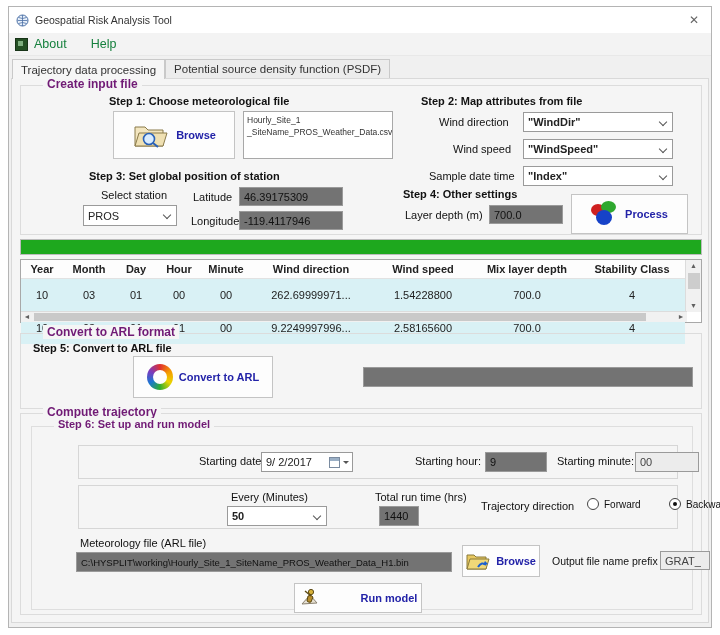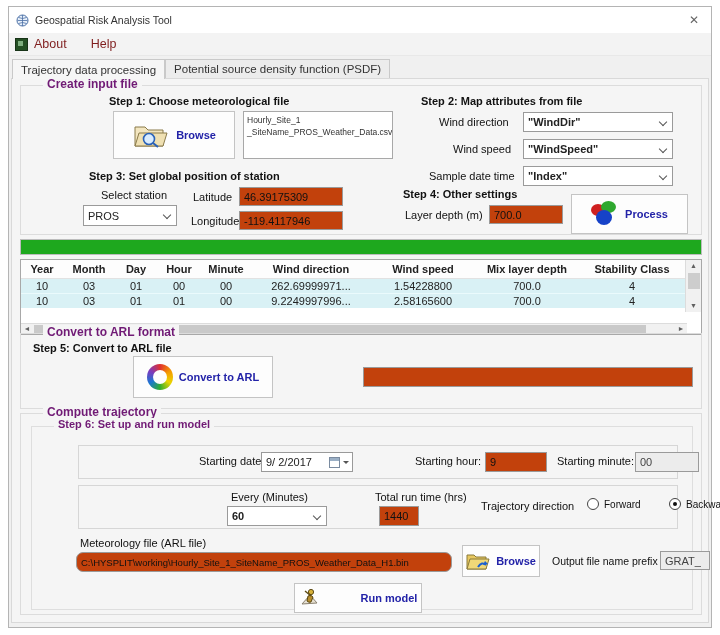--- a/index.html
+++ b/index.html
@@ -9,58 +9,58 @@
   
   .titlebar { position:relative; height:26px; background:#ffffff; display:flex; align-items:center; padding-left:7px; }
   .titlebar .app-ico { width:13px; height:13px; margin-right:6px; }
   .title-text { font-size:10.5px; color:#333; }
   .close-btn { position:absolute; right:0; top:0; width:34px; height:26px; display:flex; align-items:center; justify-content:center; font-size:12px; color:#666; cursor:default; }
 
   
   .menubar { height:23px; background:#f3f3f3; display:flex; align-items:center; padding-left:6px; border-bottom:1px solid #e8e8e8; }
   .menu-ico { width:13px; height:13px; background:#244f24; border:1px solid #173317; margin-right:4px; position:relative; }
   .menu-ico::after { content:""; position:absolute; left:2px; top:2px; width:5px; height:5px; background:#7fae7f; }
-  .menu-item { font-size:12.5px; color:#7f1d1d; padding:2px 10px 2px 2px; }
+  .menu-item { font-size:12.5px; color:#15803d; padding:2px 10px 2px 2px; }
   .menu-item + .menu-item { padding-left:14px; }
 
   
   .tabstrip { height:22px; display:flex; align-items:flex-end; padding-left:3px; position:relative; }
   .tab { font-size:11.5px; padding:3px 8px 3px 8px; border:1px solid #c9c9c9; border-bottom:none; background:#ececec; color:#333; white-space:nowrap; }
   .tab.active { background:#f6f6f6; position:relative; z-index:2; padding-top:4px; margin-bottom:-1px; }
 
   .content { position:absolute; left:2px; top:71px; width:698px; height:545px; background:#f5f5f5; border:1px solid #d9d9d9; }
 
   
   .group { position:absolute; border:1px solid #dcdcdc; }
   .group > .gtitle { position:absolute; top:-9px; left:22px; background:#f5f5f5; padding:0 4px; font-weight:bold; font-size:12px; color:#701a75; }
   .steplabel { font-weight:bold; font-size:11px; color:#111; position:absolute; }
 
   
   .btn { position:absolute; background:#fdfdfd; border:1px solid #c4c4c4; display:flex; align-items:center; justify-content:center; gap:6px; cursor:default; }
   .btn .blabel { font-weight:bold; color:#2323a8; font-size:11px; }
-  .tinput { position:absolute; border:1px solid #9a9a9a; background:#c2410c; font-family:"Liberation Sans", sans-serif; font-size:11px; padding:1px 4px; color:#111; }
+  .tinput { position:absolute; border:1px solid #9a9a9a; background:#737373; font-family:"Liberation Sans", sans-serif; font-size:11px; padding:1px 4px; color:#111; }
   .tinput.gray { background:#ececec; color:#444; }
   .lbl { position:absolute; font-size:11px; color:#111; white-space:nowrap; }
   .combo { position:absolute; border:1px solid #9a9a9a; background:#fff; font-size:11px; display:flex; align-items:center; padding-left:4px; }
   .combo .cval { flex:1; overflow:hidden; white-space:nowrap; }
   .combo .cval.bold { font-weight:bold; }
   .combo .chev { width:9px; height:9px; margin-right:4px; position:relative; flex:none; }
   .combo .chev::after { content:""; position:absolute; left:1px; top:1px; width:5px; height:5px; border-right:1px solid #555; border-bottom:1px solid #555; transform:rotate(45deg); }
 
   
   .filebox { position:absolute; background:#fff; border:1px solid #a8a8a8; font-size:8.5px; color:#333; padding:2px 3px; line-height:1.45; overflow:hidden; }
 
   
   .progress-track { position:absolute; left:8px; top:160px; width:682px; height:16px; border:1px solid #bcbcbc; background:#e6e6e6; }
   .progress-fill { height:100%; }
 
   
-  .dtable { position:absolute; left:8px; top:180px; width:682px; height:76px; background:#fff; border:1px solid #a8a8a8; }
+  .dtable { position:absolute; left:8px; top:180px; width:682px; height:64px; background:#fff; border:1px solid #a8a8a8; }
   .tgrid { display:grid; grid-template-columns:42px 52px 42px 44px 50px 120px 104px 104px 106px; }
-  .tgrid .cell { font-size:11px; text-align:center; padding:1px 0; overflow:hidden; white-space:nowrap; }
+  .tgrid .cell { font-size:11px; text-align:center; padding:10px 0; overflow:hidden; white-space:nowrap; }
   .thead .cell { font-weight:bold; background:#fdfdfd; border-bottom:1px solid #e2e2e2; padding:3px 0; }
   .trow .cell { background:#d9f1f5; }
   .trow + .trow .cell { border-top:1px solid #eafafc; }
   .vscroll { position:absolute; right:0; top:0; width:16px; height:52px; background:#f1f1f1; border-left:1px solid #dcdcdc; }
   .vscroll .arr { width:100%; height:12px; font-size:7px; color:#606060; text-align:center; line-height:12px; }
   .vscroll .thumb { position:absolute; top:13px; left:2px; width:12px; height:16px; background:#cdcdcd; }
   .vscroll .arr.down { position:absolute; bottom:0; }
   .hscroll { position:absolute; left:0; bottom:0; width:666px; height:11px; background:#f1f1f1; border-top:1px solid #dcdcdc; }
   .hscroll .arr { position:absolute; top:0; width:12px; height:10px; font-size:7px; color:#606060; text-align:center; line-height:10px; }
   .hscroll .arr.right { right:0; }
@@ -248,38 +248,38 @@
           </div>
           <span class="lbl" style="left:336px; top:9px;">Starting hour:</span>
           <input class="tinput" style="left: 406px; top: 6px; width: 62px; height: 20px;" value="9">
           <span class="lbl" style="left:478px; top:9px;">Starting minute:</span>
           <input class="tinput gray" style="left: 556px; top: 6px; width: 64px; height: 20px;" value="00">
         </div>
 
         <div class="group" style="left:46px; top:58px; width:600px; height:44px; border-color:#d6d6d6;">
           <span class="lbl" style="left:152px; top:5px;">Every (Minutes)</span>
           <div class="combo" style="left:148px; top:20px; width:100px; height:20px;">
-            <span class="cval bold">60</span>
+            <span class="cval bold">50</span>
             <span class="chev"></span>
           </div>
           <span class="lbl" style="left:198px; top:5px; left:296px;">Total run time (hrs)</span>
           <input class="tinput" style="left: 300px; top: 20px; width: 40px; height: 20px;" value="1440">
           <span class="lbl" style="left:402px; top:14px;">Trajectory direction</span>
           <div class="radio-row" style="left:508px; top:12px;">
             <span class="radio"></span>
             <span class="rlabel">Forward</span>
           </div>
           <div class="radio-row" style="left:600px; top:12px; left:590px;">
             <span class="radio on"></span>
             <span class="rlabel">Backward</span>
           </div>
         </div>
 
         <span class="lbl" style="left:48px; top:110px;">Meteorology file (ARL file)</span>
-        <input class="tinput" style="left: 44px; top: 125px; width: 376px; height: 20px; font-size: 9.5px; border-radius: 7px;" value="C:\HYSPLIT\working\Hourly_Site_1_SiteName_PROS_Weather_Data_H1.bin">
+        <input class="tinput" style="left: 44px; top: 125px; width: 376px; height: 20px; font-size: 9.5px;" value="C:\HYSPLIT\working\Hourly_Site_1_SiteName_PROS_Weather_Data_H1.bin">
         <div class="btn" style="left:430px; top:118px; width:78px; height:32px;">
           <svg width="24" height="20" viewBox="0 0 24 20">
             <path d="M1 4 L8 4 L10 6 L20 6 L20 18 L1 18 Z" fill="#e8c860" stroke="#8a7a3a"></path>
             <path d="M1 18 L4 8 L23 8 L20 18 Z" fill="#f0d878" stroke="#8a7a3a"></path>
             <path d="M12 16 q4 -6 8 -2" stroke="#1b5fd0" stroke-width="2" fill="none"></path>
             <path d="M19 10 l3 3 l-5 1 Z" fill="#1b5fd0"></path>
           </svg>
           <span class="blabel">Browse</span>
         </div>
         <span class="lbl" style="left:520px; top:128px; font-size:10.5px;">Output file name prefix</span>

